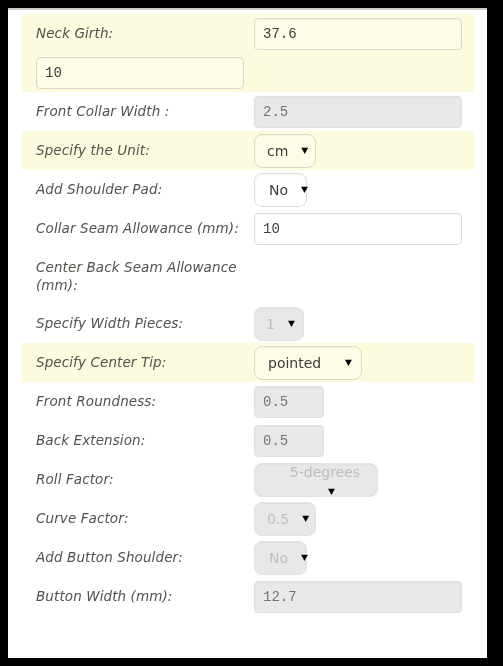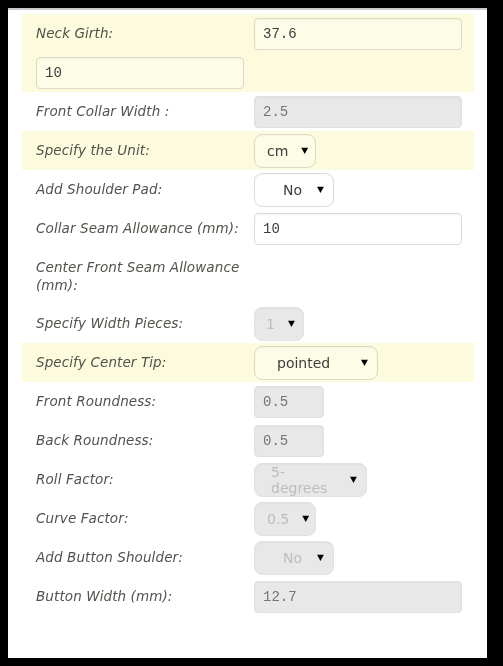--- a/index.html
+++ b/index.html
@@ -139,24 +139,24 @@
     transform: scaleY(0.9);
   }
   .sel.dis {
     background: #e8e8e8 !important;
     border: 1px solid #e2e2e2 !important;
     color: #bdbdbd !important;
   }
   .sel.dis .arrow { color: #000000; }
 
   .sel.w-unit { width: 62px; padding-left: 12px; }
-  .sel.w-yn   { width: 80px; padding-left: 28px; }
+  .sel.w-yn   { width: 53px; padding-left: 14px; }
   .sel.w-num  { width: 50px; padding-left: 11px; }
-  .sel.w-tip  { width: 124px; padding-left: 22px; }
-  .sel.w-roll { width: 113px; padding-left: 16px; }
+  .sel.w-tip  { width: 108px; padding-left: 13px; }
+  .sel.w-roll { width: 124px; padding-left: 27px; flex-direction: column; }
   .sel.w-curve{ width: 62px; padding-left: 12px; }
 </style>
 </head>
 <body>
 
 <div id="frame">
   <div id="page">
     <div id="form-table">
         <div class="row hl">
           <div class="label">Neck Girth:</div>
@@ -193,21 +193,21 @@
             </div>
           </div>
         </div>
         <div class="row">
           <div class="label">Collar Seam Allowance (mm):</div>
           <div class="field-wrap">
             <input type="text" class="txt xwide" value="10" placeholder="" style="">
           </div>
         </div>
         <div class="row tall">
-          <div class="label">Center Front Seam Allowance (mm):</div>
+          <div class="label">Center Back Seam Allowance (mm):</div>
         </div>
         <div class="row">
           <div class="label">Specify Width Pieces:</div>
           <div class="field-wrap">
             <div class="sel w-num dis">
               <span class="sel-value">1</span>
               <span class="arrow">▼</span>
             </div>
           </div>
         </div>
@@ -220,21 +220,21 @@
             </div>
           </div>
         </div>
         <div class="row">
           <div class="label">Front Roundness:</div>
           <div class="field-wrap">
             <input type="text" class="txt narrow dis" disabled="" value="" placeholder="0.5" style="">
           </div>
         </div>
         <div class="row">
-          <div class="label">Back Roundness:</div>
+          <div class="label">Back Extension:</div>
           <div class="field-wrap">
             <input type="text" class="txt narrow dis" disabled="" value="" placeholder="0.5" style="">
           </div>
         </div>
         <div class="row">
           <div class="label">Roll Factor:</div>
           <div class="field-wrap">
             <div class="sel w-roll dis">
               <span class="sel-value">5-degrees</span>
               <span class="arrow">▼</span>

